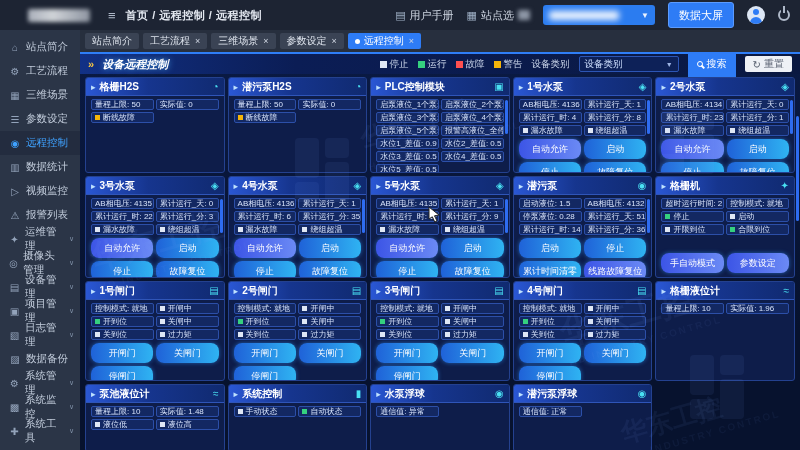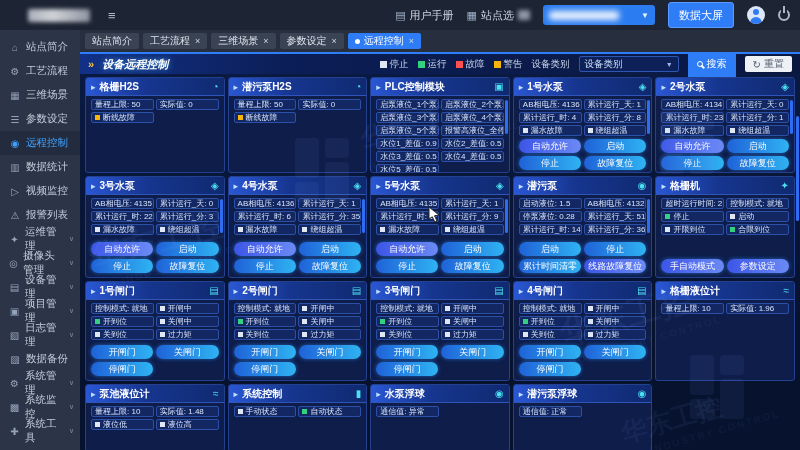--- a/index.html
+++ b/index.html
@@ -73,41 +73,42 @@
     background:linear-gradient(90deg,#2a57d4 0%,#16358e 45%,#102a70 100%);
     border-bottom:1px solid #2f55b8; color:#fff; font-size:10px; font-weight:bold; }
   .c-arrow { color:#bfe2ff; font-size:9px; }
   .c-icon { margin-left:auto; color:#49e0f2; font-size:10px; font-weight:normal; }
   .card-items { display:grid; grid-template-columns:1fr 1fr; gap:2px; padding:3px 5px 0 5px; }
   .item { height:11px; display:flex; align-items:center; gap:3px; padding:0 3px; font-size:8px;
     color:#d7e3fb; background:rgba(28,58,140,.38); border:1px solid #2c4fa8; border-radius:2px;
     white-space:nowrap; overflow:hidden; }
   .sq { width:5px; height:5px; flex:none; }
   .card-btns { display:grid; grid-template-columns:1fr 1fr; gap:3px; padding:3px 5px 4px 5px; margin-top:auto; }
-  .btn { height:14px; border:none; border-radius:8px; color:#fff; font-size:9px; line-height:14px;
+  .btn { height:20px; border:none; border-radius:8px; color:#fff; font-size:9px; line-height:14px;
     background:linear-gradient(90deg,#1f62d8,#2fb3f2); box-shadow:0 0 4px rgba(47,140,240,.6);
     cursor:pointer; white-space:nowrap; overflow:hidden; }
   .btn.i { background:linear-gradient(90deg,#3c55e6,#6b8af5); }
   .card-scroll { position:absolute; right:1px; top:22px; width:3px; height:34px;
     background:#2e6cf0; border-radius:2px; }
   .main-scroll { position:absolute; right:1px; top:62px; width:3px; height:105px; background:#2e6cf0;
     border-radius:2px; z-index:7; }
   .wm { position:absolute; color:rgba(130,170,255,.07); font-weight:bold; white-space:nowrap;
     transform:rotate(-16deg); z-index:8; pointer-events:none; }
   .wm .en { display:block; font-size:10px; letter-spacing:2px; color:rgba(130,170,255,.06); }
   .wm-logo { position:absolute; z-index:8; pointer-events:none; opacity:.07; }
   .wm-logo i { position:absolute; background:#7fa6ff; border-radius:4px; }
   .cursor { position:absolute; z-index:20; pointer-events:none; }
 </style>
 </head>
 <body>
 
 <div class="topbar">
   <div class="logo-blur"></div>
   <span class="menu-ic">≡</span>
+  <span class="crumb">首页 / 远程控制 / 远程控制</span>
   <div class="tb-right">
     <span class="tb-link">
       <span class="tb-glyph">▤</span>
       <span>用户手册</span>
     </span>
     <span class="tb-link">
       <span class="tb-glyph">▦</span>
       <span>站点选</span>
       <span class="mini-blur"></span>
     </span>

